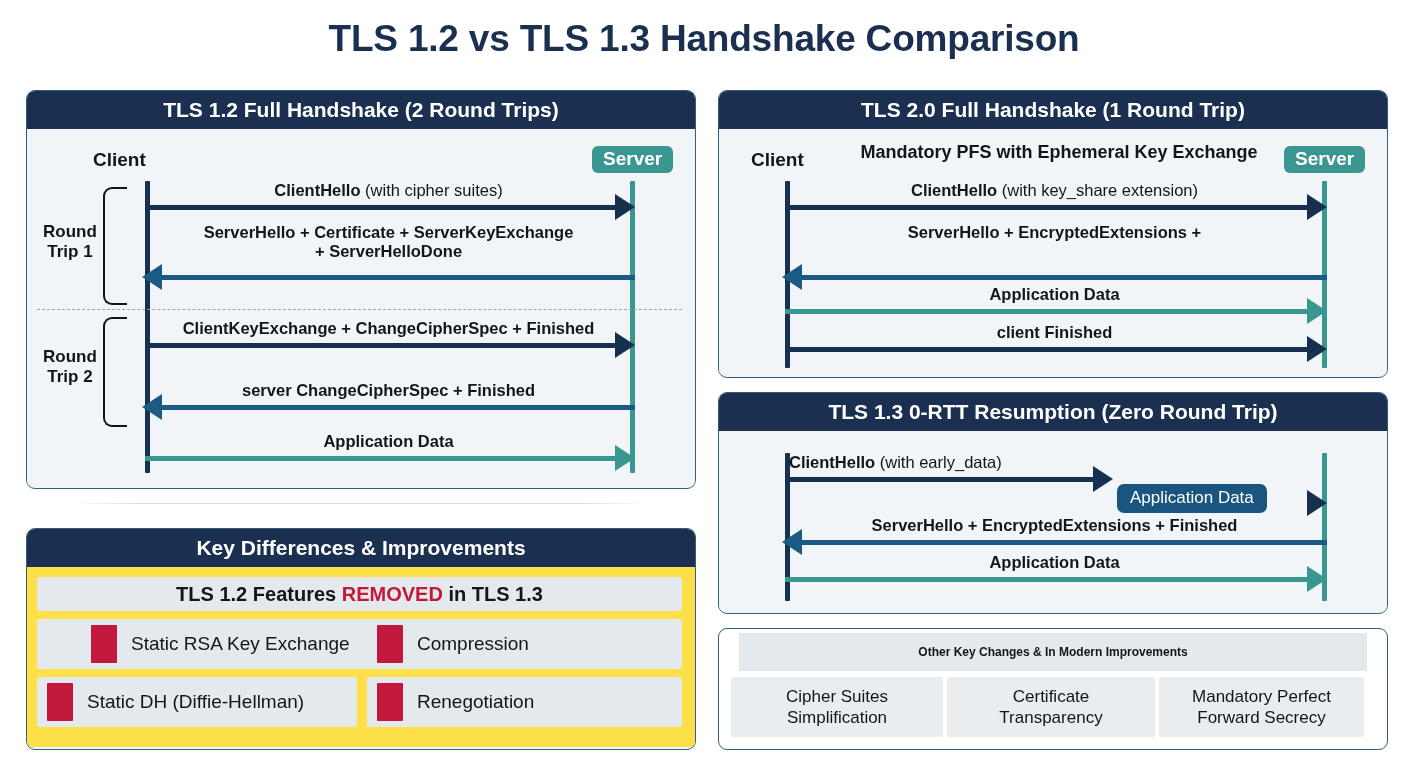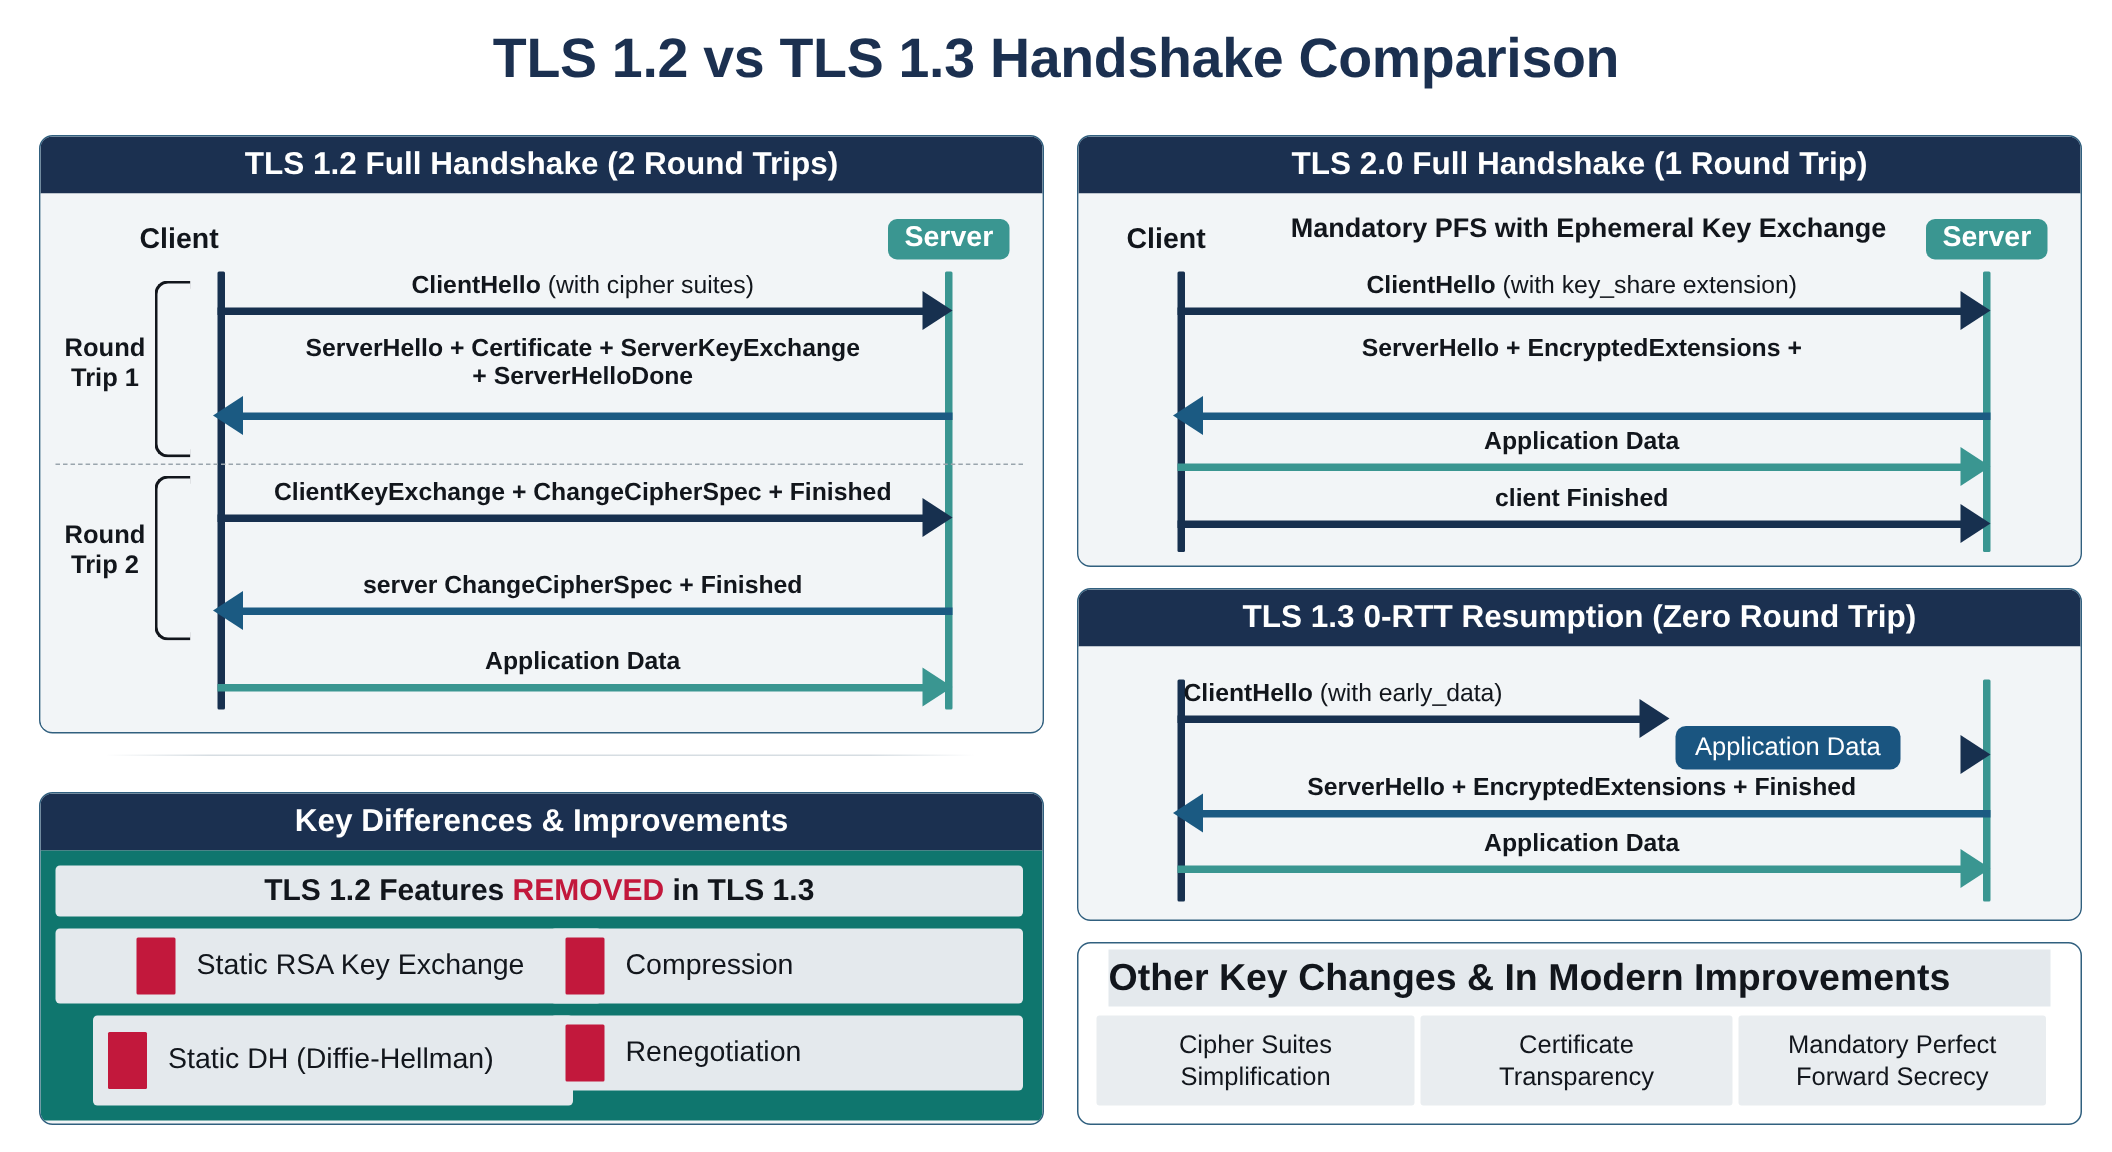--- a/index.html
+++ b/index.html
@@ -71,21 +71,21 @@
   }
   .kd-banner .removed{color:#c2183c;}
   .kd-cell{
     position:absolute;background:#e4e9ed;display:flex;align-items:center;border-radius:3px;
   }
   .kd-swatch{width:26px;height:38px;background:#c2183c;flex:0 0 auto;margin-left:10px;border-radius:1px;}
   .kd-text{font-size:19px;color:#12161c;margin-left:14px;}
 
   
   .okc-title{
-    position:absolute;background:#e4e9ed;text-align:left;font-size:25px;font-weight:bold;color:#12161c;
+    position:absolute;background:#e4e9ed;text-align:center;font-size:12px;font-weight:bold;color:#12161c;
     line-height:38px;
   }
   .okc-cell{
     position:absolute;background:#e9edf0;display:flex;align-items:center;justify-content:center;
     text-align:center;font-size:17px;color:#12161c;line-height:1.25;border-radius:2px;
   }
 
   .hr-soft{position:absolute;height:1px;background:linear-gradient(90deg,#ffffff,#d6dde2 12%,#d6dde2 88%,#ffffff);}
 </style>
 </head>
@@ -150,35 +150,35 @@
       <div class="shaft bg-teal" style="left:118px;top:327px;width:472px;"></div>
       <div class="head right c-teal" style="left:588px;top:316px;"></div>
 
     </div>
   </div>
 
   <div class="hr-soft" style="left:70px;top:503px;width:580px;"></div>
 
   <div class="panel" style="left:26px;top:528px;width:668px;height:220px;">
     <div class="panel-head">Key Differences &amp; Improvements</div>
-    <div class="panel-body" style="height:180px;background:#0f766e;">
+    <div class="panel-body" style="height:180px;background:#fde047;">
 
       <div class="kd-banner" style="left:10px;top:10px;width:645px;height:34px;">
         <span>TLS 1.2 Features </span><span class="removed">REMOVED</span><span> in TLS 1.3</span>
       </div>
 
       <div class="kd-cell" style="left:10px;top:52px;width:320px;height:50px;padding-left:44px;">
         <div class="kd-swatch"></div>
         <div class="kd-text">Static RSA Key Exchange</div>
       </div>
       <div class="kd-cell" style="left:340px;top:52px;width:315px;height:50px;">
         <div class="kd-swatch"></div>
         <div class="kd-text">Compression</div>
       </div>
-      <div class="kd-cell" style="left:10px;top:110px;width:320px;height:60px;margin-left:25px;">
+      <div class="kd-cell" style="left:10px;top:110px;width:320px;height:50px;">
         <div class="kd-swatch"></div>
         <div class="kd-text">Static DH (Diffie-Hellman)</div>
       </div>
       <div class="kd-cell" style="left:340px;top:110px;width:315px;height:50px;">
         <div class="kd-swatch"></div>
         <div class="kd-text">Renegotiation</div>
       </div>
 
     </div>
   </div>

